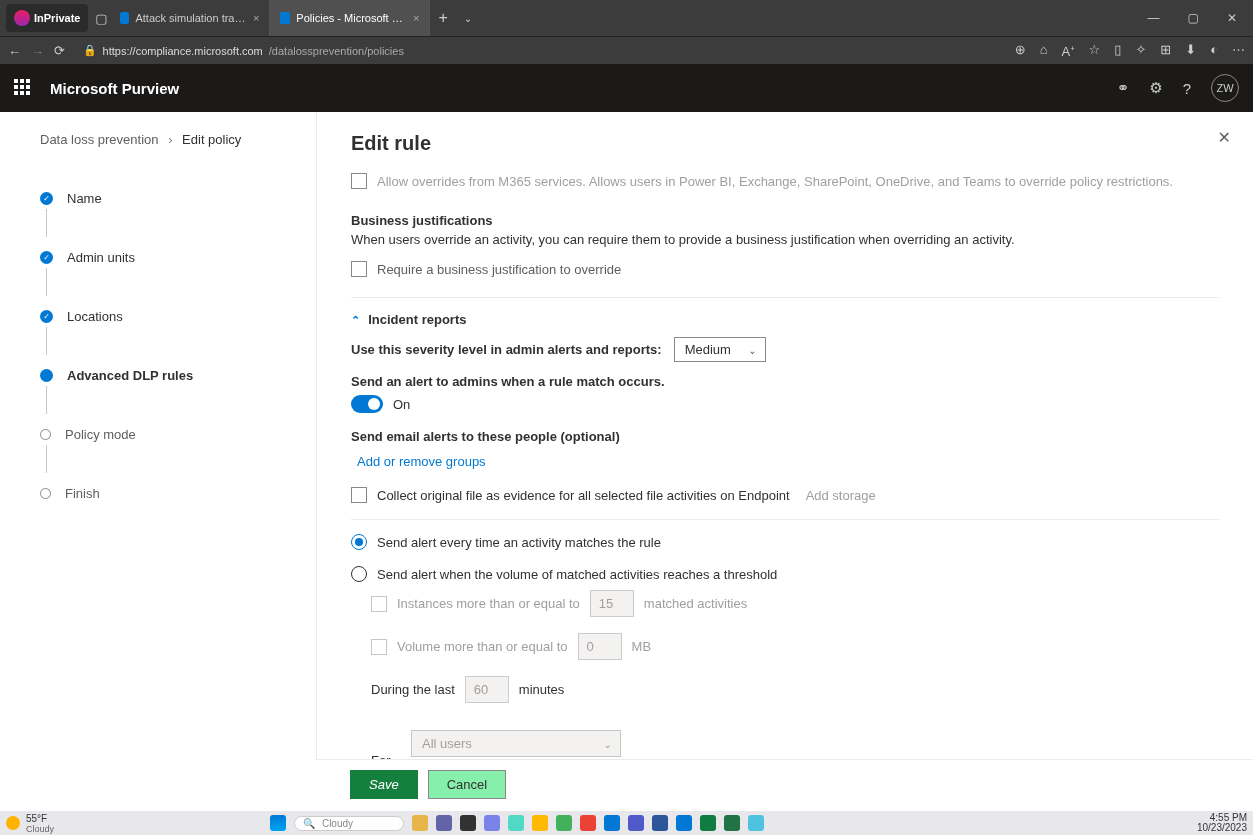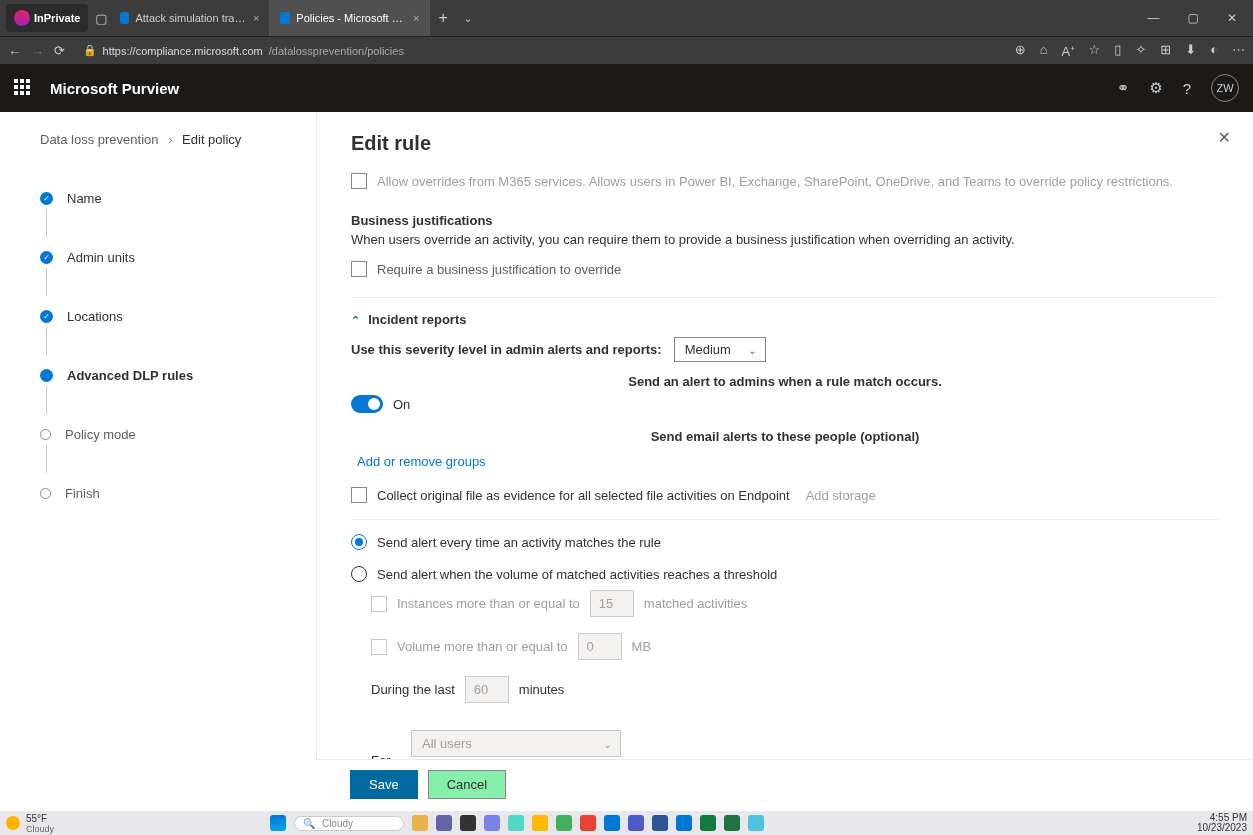--- a/index.html
+++ b/index.html
@@ -57,21 +57,21 @@
   .sect-head { font-weight:600; font-size:13px; margin-bottom:4px;}
   .desc { font-size:13px; color:#323130; margin-bottom:14px;}
   .row { display:flex; align-items:center; gap:10px; margin-bottom:16px; font-size:13px;}
   .row.muted { color:#605e5c;}
   
   .divider { border:0; border-top:1px solid #edebe9; margin:6px 0 14px 0;}
   
   .collapse-hdr { display:flex; align-items:center; gap:8px; font-weight:600; font-size:13px; margin-bottom:10px; cursor:pointer;}
   .chev { color:#0078d4; transform:rotate(180deg); font-size:11px;}
   
-  .lbl-bold { font-weight:600; font-size:13px;text-align:center; }
+  .lbl-bold { font-weight:600; font-size:13px; }
   .sev-row { display:flex; align-items:center; gap:12px; margin-bottom:12px;}
   .select { border:1px solid #8a8886; padding:4px 28px 4px 10px; font-size:13px; position:relative; min-width:92px; background:#fff; cursor:pointer;}
   .select .ar{ position:absolute; right:8px; top:7px; font-size:10px; color:#605e5c;}
   
   .toggle { width:32px;height:18px;border-radius:10px; background:#0078d4; position:relative; cursor:pointer;}
   .toggle .knob{ position:absolute; width:12px;height:12px;background:#fff;border-radius:50%; top:3px; right:3px;}
   .toggle.off { background:#fff; border:1px solid #605e5c;}
   .toggle.off .knob{ background:#605e5c; left:2px; right:auto; top:2px;}
   
   .link { color:#0078d4; cursor:pointer; font-size:13px;}
@@ -84,21 +84,21 @@
   .sub-block { margin-left:20px; }
   .mini-input { width:44px; padding:5px 8px; border:1px solid #ccc; background:#f3f2f1; color:#a19f9d; font-size:13px;}
   .disabled-txt { color:#a19f9d;}
   .chk.dis { border-color:#c8c6c4;}
   
   .wide-select { border:1px solid #c8c6c4; background:#f3f2f1; color:#a19f9d; padding:5px 28px 5px 10px; width:210px; position:relative; font-size:13px;}
   .wide-select .ar{ position:absolute; right:8px; top:8px; font-size:10px;}
   
   .footer-bar { position:absolute; bottom:0; left:316px; right:0; padding:10px 34px 12px; background:#fff; border-top:1px solid #edebe9; display:flex; gap:10px;}
   .btn { padding:6px 18px; font-size:13px; cursor:pointer; border:1px solid transparent;}
-  .btn.primary { background:#0369a1; color:#fff;}
+  .btn.primary { background:#15803d; color:#fff;font-style:italic;}
   .btn.secondary { background:#86efac; border-color:#8a8886; color:#323130;}
   
   
   .taskbar { position:absolute; bottom:0; left:0; right:0; height:24px; background:#e8e8ec; display:flex; align-items:center; font-size:10px; color:#333; padding:0 6px;}
   .weather { display:flex; gap:6px; align-items:center;}
   .weather-ico { width:14px;height:14px; background:#ffb300; border-radius:50%;}
   .task-center { margin:0 auto; display:flex; gap:8px; align-items:center;}
   .search-box { display:flex; align-items:center; gap:6px; border:1px solid #ccc; border-radius:12px; padding:1px 50px 1px 8px; background:#fff;}
   .tb-ico { width:16px;height:16px; background:#888; border-radius:3px;}
   .tb-ico.win { background:linear-gradient(#0078d4,#00a4ef);}

